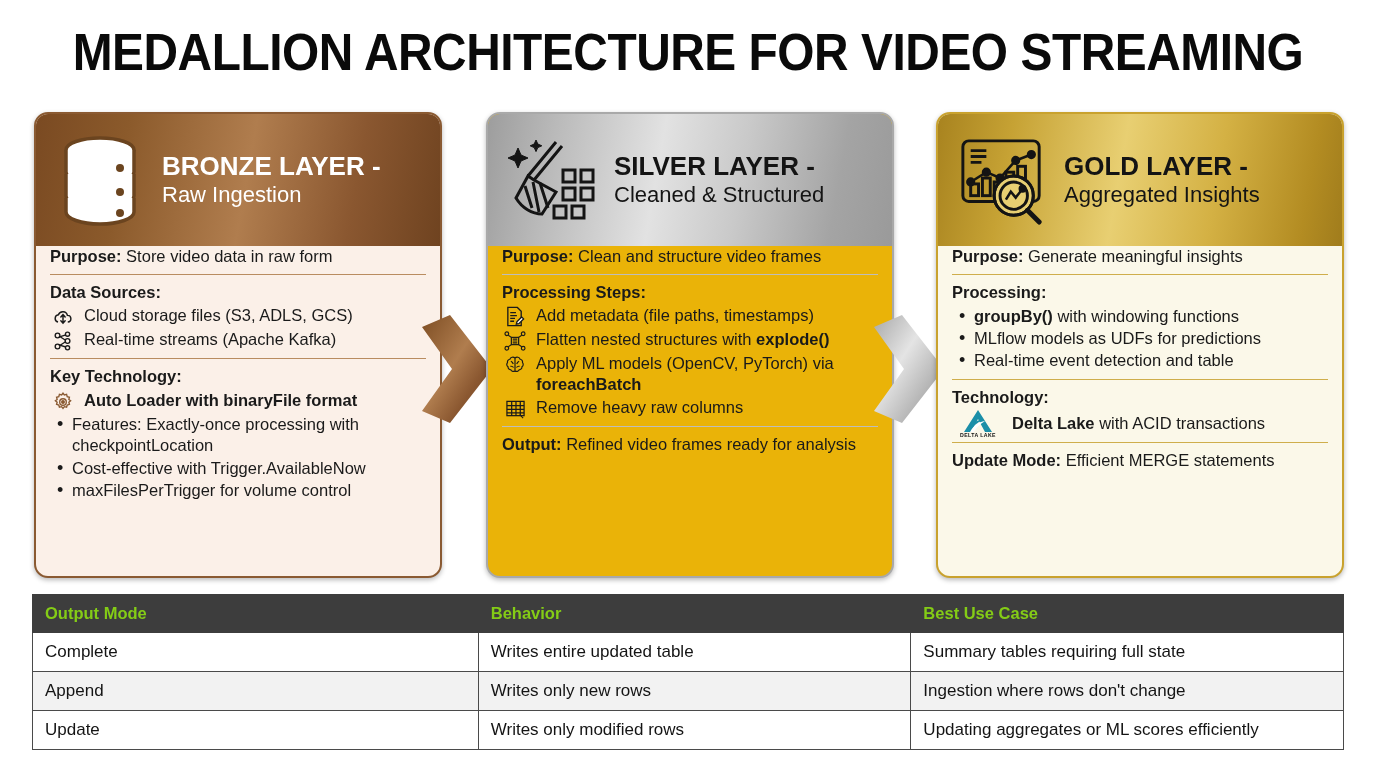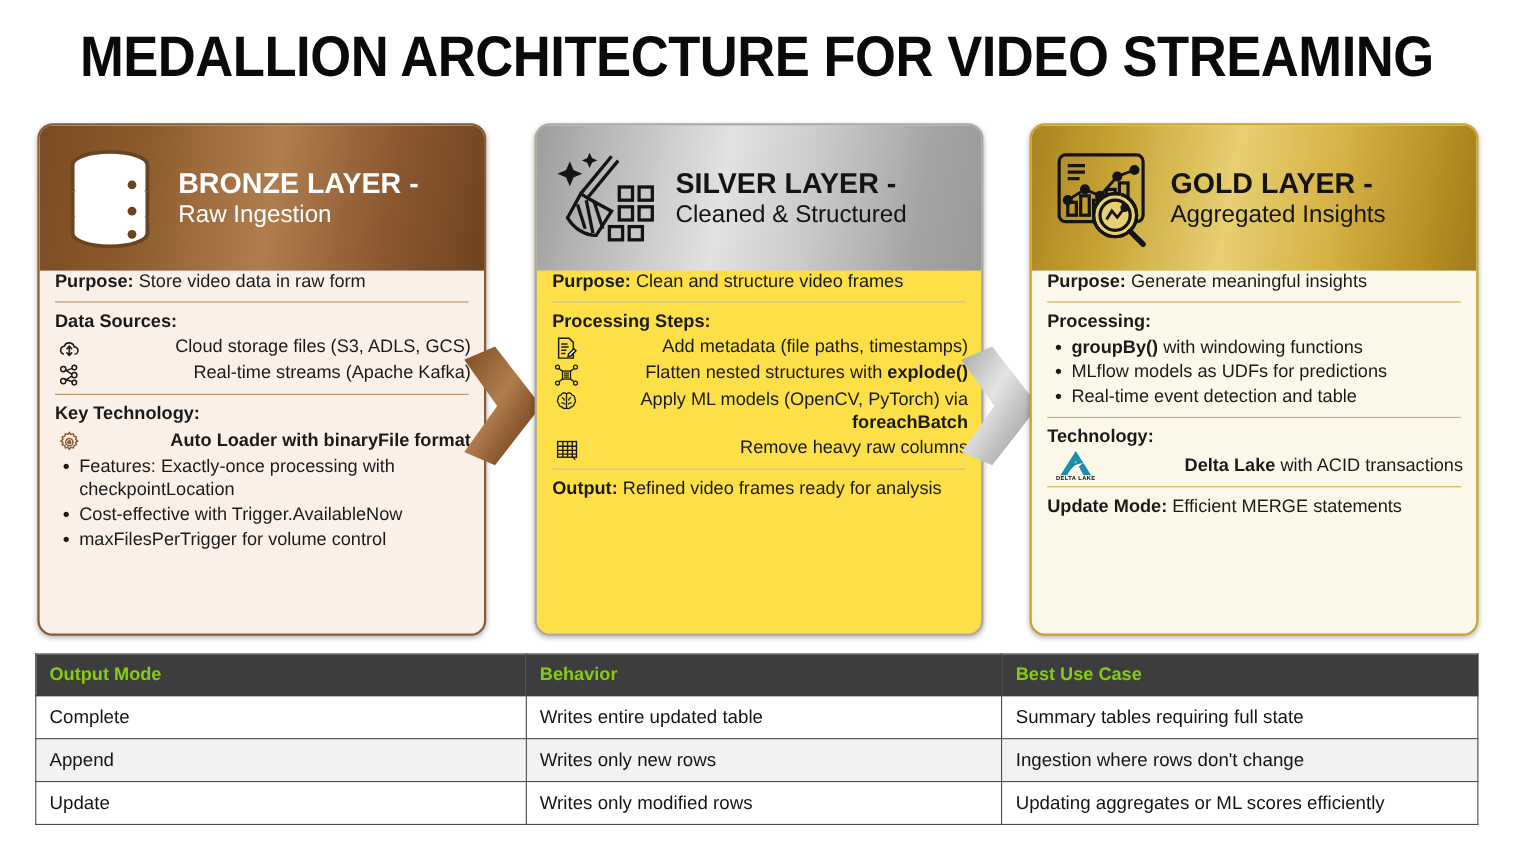--- a/index.html
+++ b/index.html
@@ -39,36 +39,36 @@
   .head-line2 { font-size: 22px; font-weight: normal; line-height: 1.2; }
   .card .body {
     position: absolute; top: 132px; left: 0; right: 0; bottom: 0;
     padding: 0 12px 8px 14px;
     font-size: 16.5px; color: #1a1a1a; line-height: 1.28;
   }
   .sep { height: 1px; margin: 7px 2px 7px 0; }
   .lbl { font-weight: bold; }
   .row { display: flex; align-items: flex-start; gap: 8px; margin: 2px 0; }
   .row .gi { flex: 0 0 26px; height: 22px; display: flex; align-items: center; justify-content: center; padding-top: 1px;}
-  .row .tx { flex: 1 1 auto; text-align: right; }
+  .row .tx { flex: 1 1 auto; }
   ul.bl { list-style: none; margin: 1px 0 0 0; padding: 0; }
   ul.bl li { position: relative; padding-left: 22px; margin: 1px 0; }
   ul.bl li::before {
     content: "\2022"; position: absolute; left: 7px; top: -1px; font-size: 18px;
   }
 
   
   #card-bronze { left: 34px; background: #fbf0e8; border: 2px solid #8a5a32; }
   #card-bronze .head {
     background: linear-gradient(100deg, #7a4a22 0%, #8b5a2b 22%, #b07d4e 52%, #8a5730 78%, #6f4320 100%);
     color: #fff;
   }
   #card-bronze .sep { background: #b98c60; }
   
-  #card-silver { left: 486px; background: #fde047; border: 2px solid #a9a9a9; }
+  #card-silver { left: 486px; background: #eab308; border: 2px solid #a9a9a9; }
   #card-silver .head {
     background: linear-gradient(100deg, #9d9d9d 0%, #b9b9b9 16%, #e2e2e2 42%, #c9c9c9 62%, #a4a4a4 85%, #9a9a9a 100%);
     color: #141414;
   }
   #card-silver .sep { background: #bdbdbd; }
   
   #card-gold { left: 936px; background: #fbf8e9; border: 2px solid #c9a22e; }
   #card-gold .head {
     background: linear-gradient(100deg, #a8831f 0%, #c6a234 18%, #e8cf72 45%, #d4b144 68%, #b38c22 90%, #a07c1c 100%);
     color: #141414;

